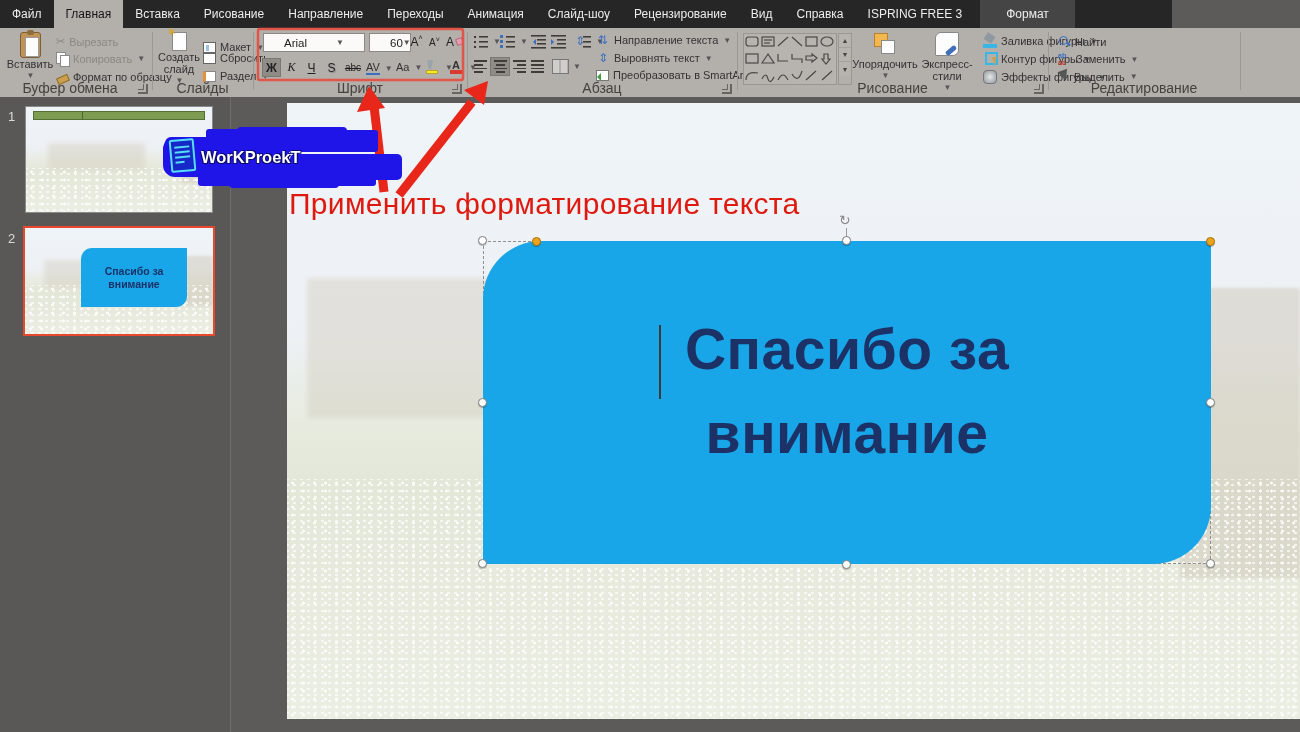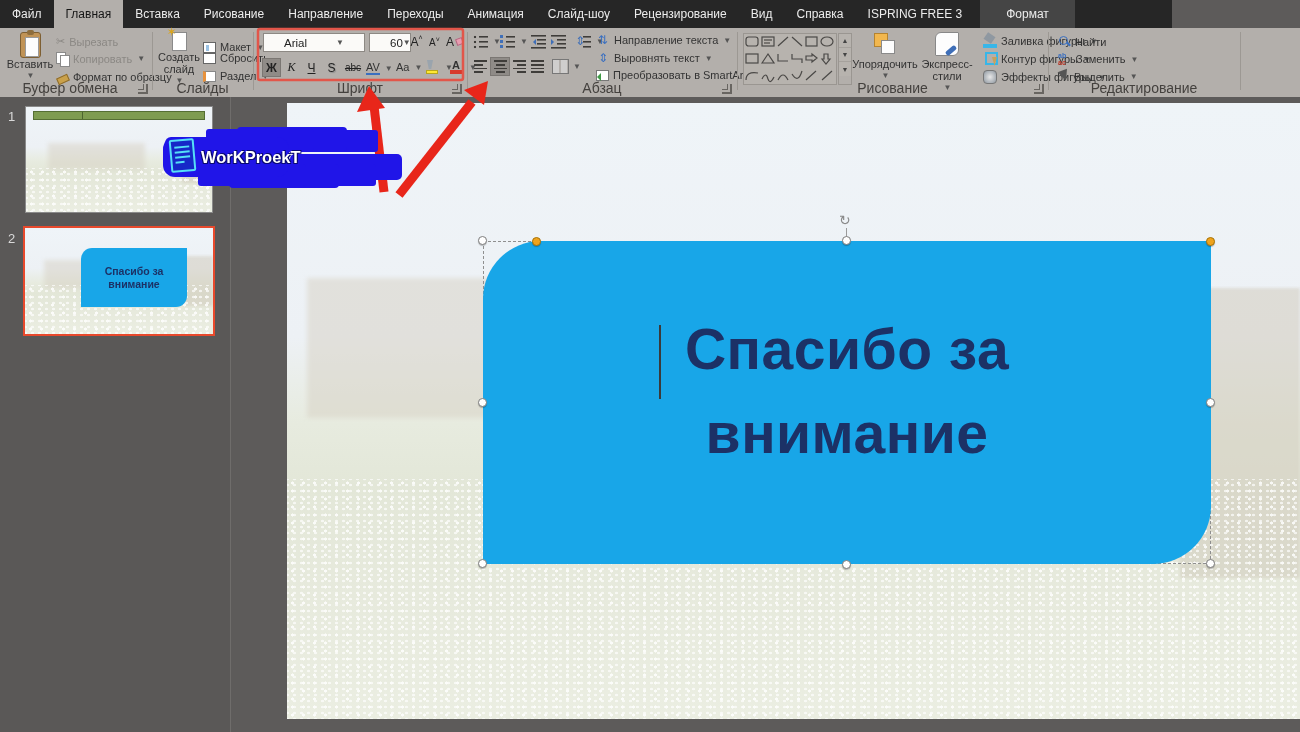--- a/index.html
+++ b/index.html
@@ -444,20 +444,21 @@
   <span class="handle" style="left:191px;top:133px"></span>
   <span class="handle orange" style="left:245px;top:134px"></span>
   <span class="handle" style="left:555px;top:133px"></span>
   <span class="handle orange" style="left:919px;top:134px"></span>
   <span class="handle" style="left:191px;top:295px"></span>
   <span class="handle" style="left:919px;top:295px"></span>
   <span class="handle" style="left:191px;top:456px"></span>
   <span class="handle" style="left:555px;top:457px"></span>
   <span class="handle" style="left:919px;top:456px"></span>
 
+  <div class="note">Применить форматирование текста</div>
 </div>
 
 <svg class="overlay-svg">
   <rect x="258" y="29" width="205" height="51" fill="none" stroke="#e2564a" stroke-width="2.5" rx="2"></rect>
   <g>
     <line x1="384" y1="192" x2="374" y2="106" stroke="#e8261a" stroke-width="9"></line>
     <polygon points="369,86 385,108 357,112" fill="#e8261a"></polygon>
   </g>
   <g>
     <line x1="399" y1="195" x2="472" y2="102" stroke="#e8261a" stroke-width="9"></line>

